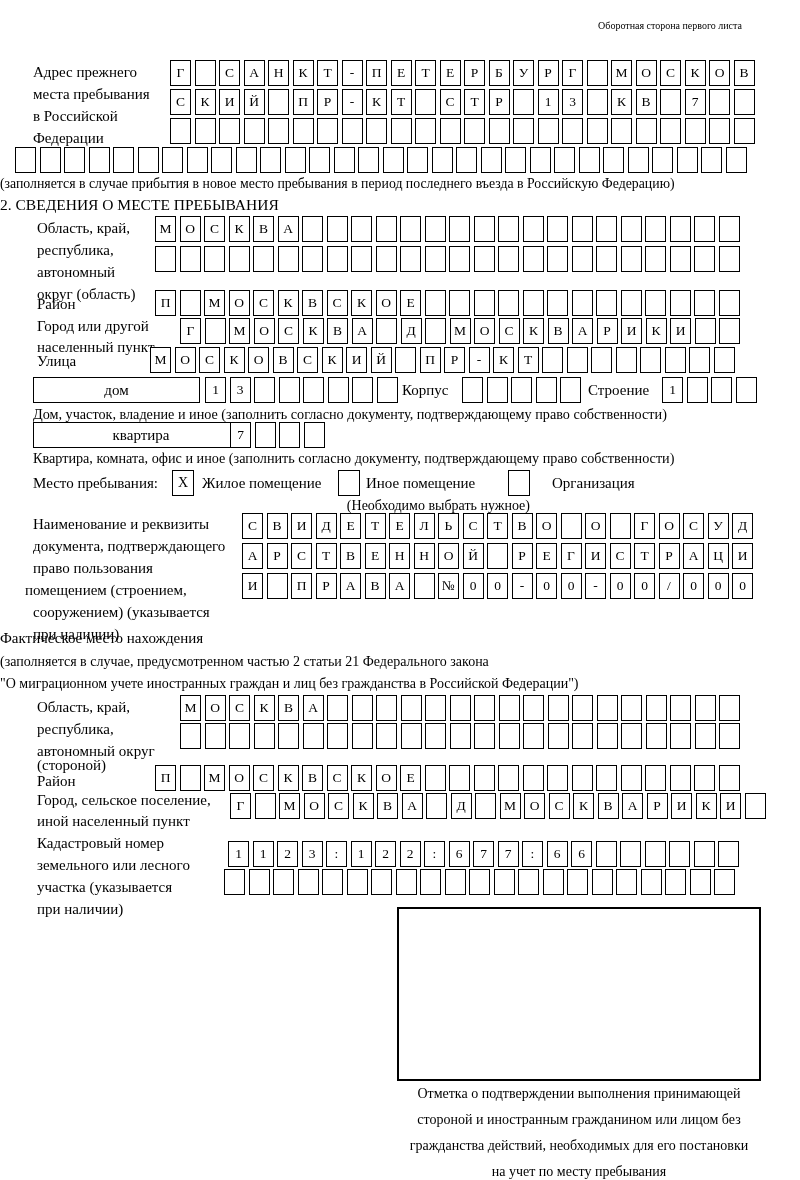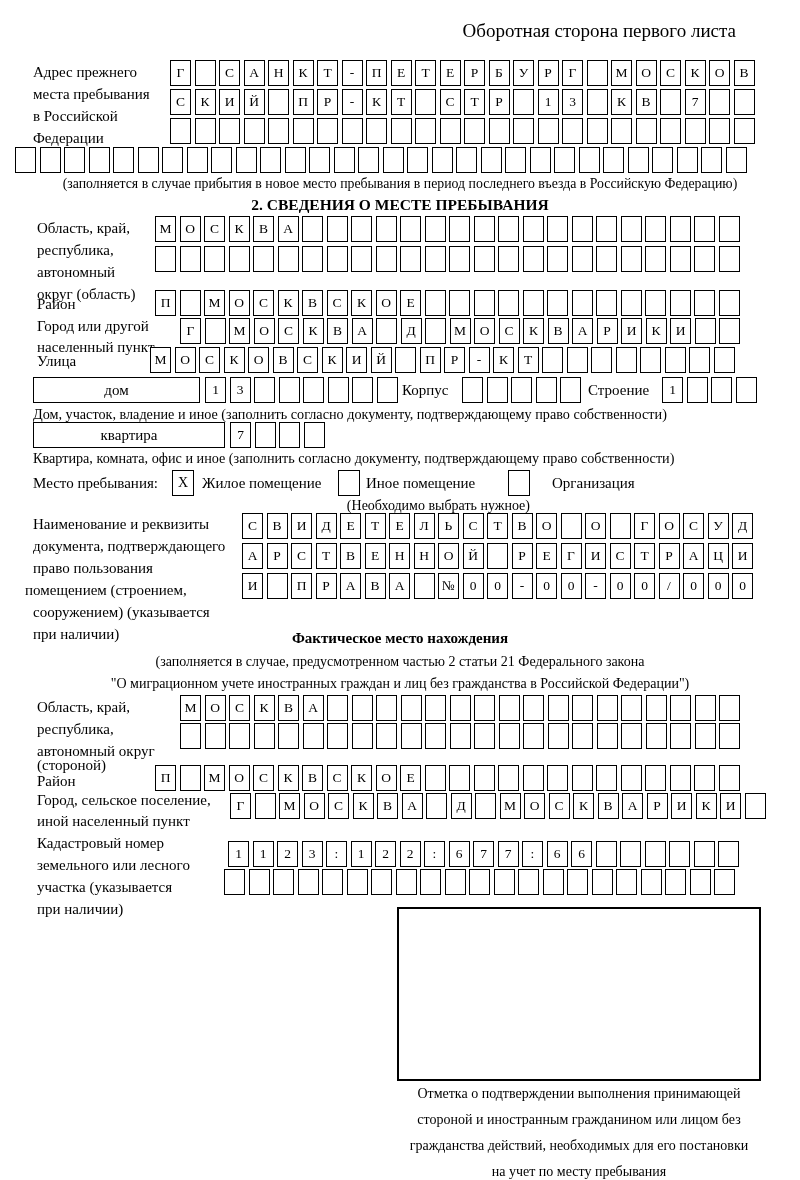--- a/index.html
+++ b/index.html
@@ -1,37 +1,37 @@
 <!DOCTYPE html>
 <html><head>
 <meta charset="utf-8">
 <style>
   *{margin:0;padding:0;box-sizing:border-box}
   html,body{background:#fff}
   #page{position:relative;width:800px;height:1180px;background:#fff;color:#000;
         font-family:"Liberation Serif",serif;overflow:hidden}
   .lbl{position:absolute;font-size:15px;line-height:20px;white-space:nowrap}
   .note{position:absolute;font-size:14px;white-space:nowrap}
-  .center{left:0;width:800px;text-align:center}
-  .bold{font-weight:bold}
+  .center{left:0;width:800px;}
+  .bold{font-weight:normal}
   .cells{position:absolute;display:flex;gap:3.5px}
   .cell{flex:none;width:21px;height:26px;border:1.8px solid #000;background:#fff;
         display:flex;align-items:center;justify-content:center;font-size:13.5px;line-height:1}
   .chk{position:absolute;width:22px;height:26px;border:1.8px solid #000;background:#fff;
         display:flex;align-items:center;justify-content:center;font-size:14px}
   .widebox{position:absolute;height:26px;border:1.8px solid #000;background:#fff;
         display:flex;align-items:center;justify-content:center;font-size:15px}
   .stamp{position:absolute;border:2px solid #000;background:#fff}
 </style>
 </head>
 <body>
 
 <div id="page">
 
-  <div class="note" style="top:20px;right:64px;font-size:19px">Оборотная сторона первого листа</div>
+  <div class="note" style="top:20px;right:58px;font-size:10px">Оборотная сторона первого листа</div>
 
   <div class="lbl" style="left:33px;top:62px">Адрес прежнего</div>
   <div class="lbl" style="left:33px;top:84px">места пребывания</div>
   <div class="lbl" style="left:33px;top:106px">в Российской</div>
   <div class="lbl" style="left:33px;top:128px">Федерации</div>
 
   <div class="cells" style="left:170px;top:60px">
       <span class="cell">Г</span>
       <span class="cell"></span>
       <span class="cell">С</span>
@@ -308,21 +308,21 @@
     </div>
   <div class="lbl" style="left:588px;top:380px">Строение</div>
   <div class="cells" style="left:662px;top:377px">
       <span class="cell">1</span>
       <span class="cell"></span>
       <span class="cell"></span>
       <span class="cell"></span>
     </div>
   <div class="note" style="left:33px;top:406px;font-size:14.2px">Дом, участок, владение и иное (заполнить согласно документу, подтверждающему право собственности)</div>
 
-  <div class="widebox" style="left:33px;top:422px;width:192px">квартира</div>
+  <div class="widebox" style="left:33px;top:422px;width:216px">квартира</div>
   <div class="cells" style="left:230px;top:422px">
       <span class="cell">7</span>
       <span class="cell"></span>
       <span class="cell"></span>
       <span class="cell"></span>
     </div>
   <div class="note" style="left:33px;top:450px;font-size:14.2px">Квартира, комната, офис и иное (заполнить согласно документу, подтверждающему право собственности)</div>
 
   <div class="lbl" style="left:33px;top:473px">Место пребывания:</div>
   <span class="chk" style="left:172px;top:470px">X</span>

